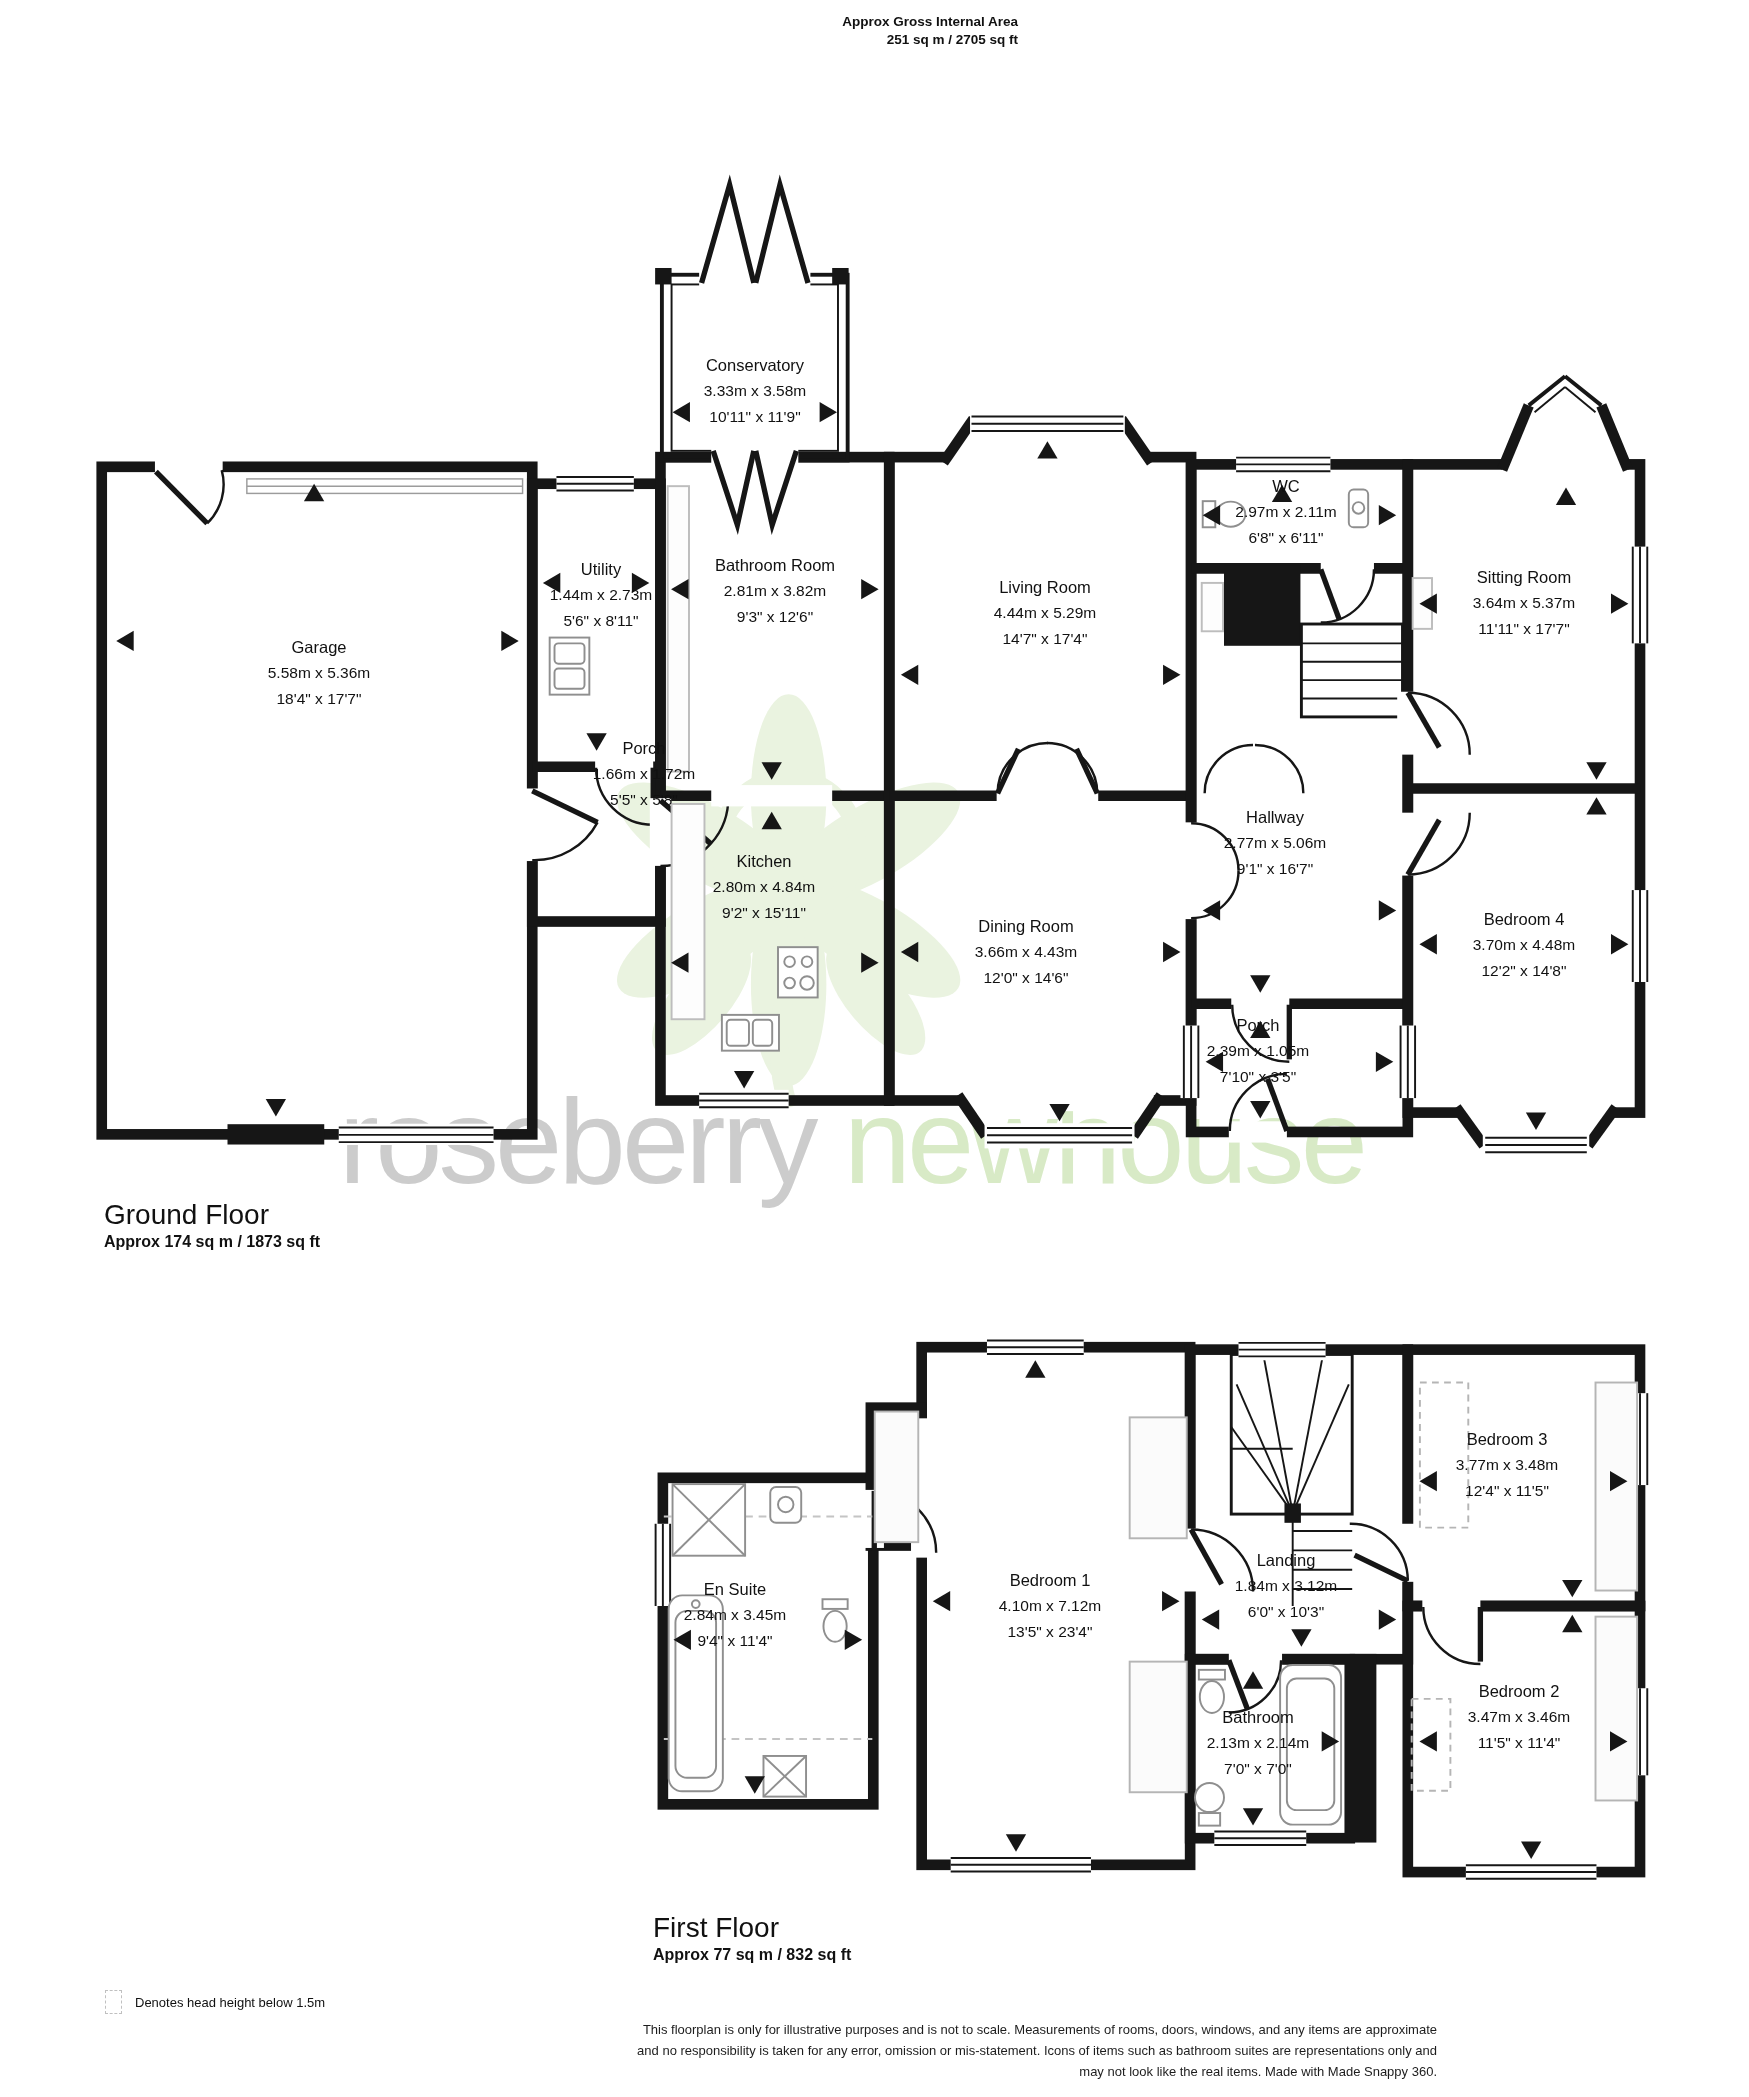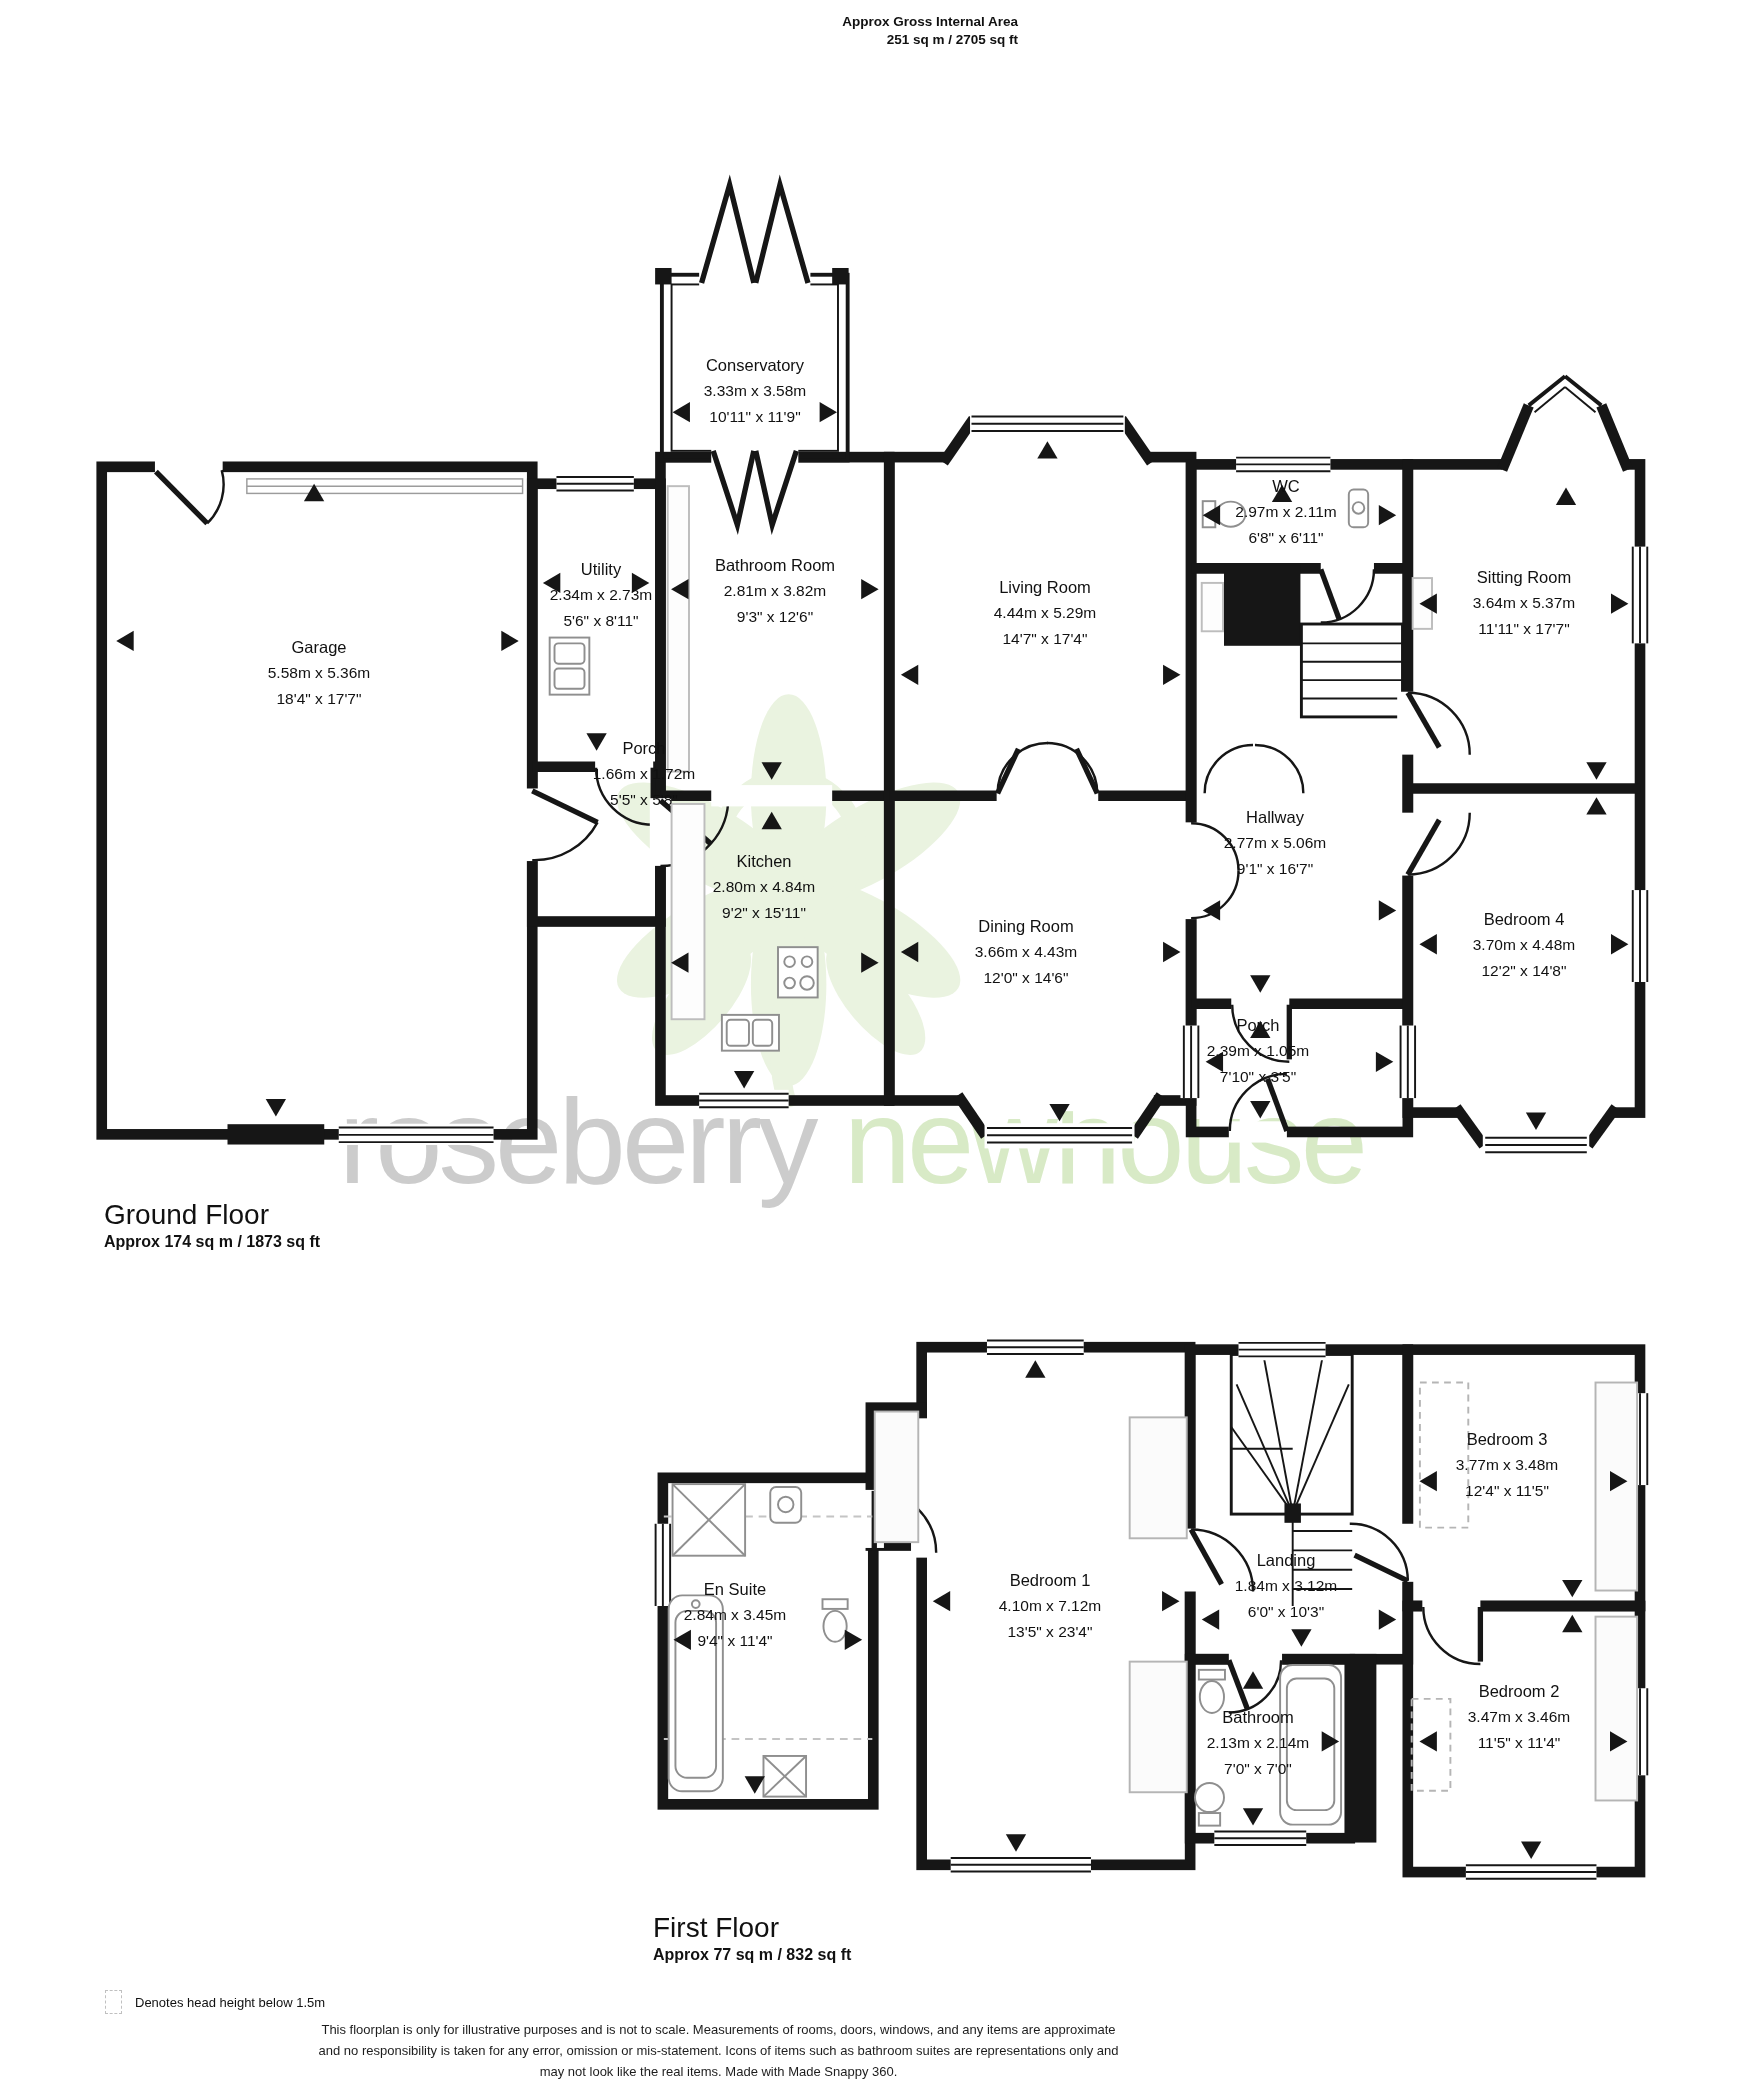--- a/index.html
+++ b/index.html
@@ -11,21 +11,21 @@
          font-size:13.5px;line-height:18.4px;}
   .rlabel{position:absolute;z-index:2;transform:translateX(-50%);text-align:center;
           white-space:nowrap;line-height:26px;}
   .rname{font-weight:normal;font-size:16.5px;}
   .rdim{font-size:15.5px;}
   .floor-head{font-size:28px;text-align:center;}
   .floor-area{font-weight:bold;font-size:16px;}
   .legend{left:89px;top:1990px;display:flex;align-items:center;margin-left:16px;}
   .legend-icon{display:inline-block;width:14.5px;height:22px;border:1.5px dashed #c0c0c0;margin-right:13.5px;}
   .legend-text{font-size:13px;}
-  .footer{left:0;top:2019px;width:1437px;text-align:center;font-size:13px;line-height:21px;color:#1d1d1d;}
+  .footer{left:0;top:2019px;width:1437px;text-align:right;font-size:13px;line-height:21px;color:#1d1d1d;}
   
   .w{stroke:#161616;stroke-width:22;fill:none;}
   .w6{stroke:#161616;stroke-width:8;fill:none;}
   .thin{stroke:#161616;stroke-width:4;fill:none;}
   .arc{stroke:#161616;stroke-width:5;fill:none;}
   .leafline{stroke:#161616;stroke-width:11;fill:none;}
   .win{stroke:#161616;stroke-width:4;}
   .tri{fill:#161616;}
   .blk{fill:#161616;}
   .fx{stroke:#8f8f8f;stroke-width:4;fill:#fff;}
@@ -433,21 +433,21 @@
   <div class="rdim">3.33m x 3.58m</div>
   <div class="rdim">10'11" x 11'9"</div>
 </div>
 <div class="rlabel" style="left:319px;top:634px">
   <div class="rname">Garage</div>
   <div class="rdim">5.58m x 5.36m</div>
   <div class="rdim">18'4" x 17'7"</div>
 </div>
 <div class="rlabel" style="left:601px;top:556px">
   <div class="rname">Utility</div>
-  <div class="rdim">2.34m x 2.73m</div>
+  <div class="rdim">1.44m x 2.73m</div>
   <div class="rdim">5'6" x 8'11"</div>
 </div>
 <div class="rlabel" style="left:644px;top:735px">
   <div class="rname">Porch</div>
   <div class="rdim">1.66m x 1.72m</div>
   <div class="rdim">5'5" x 5'8"</div>
 </div>
 <div class="rlabel" style="left:775px;top:552px">
   <div class="rname">Bathroom Room</div>
   <div class="rdim">2.81m x 3.82m</div>

